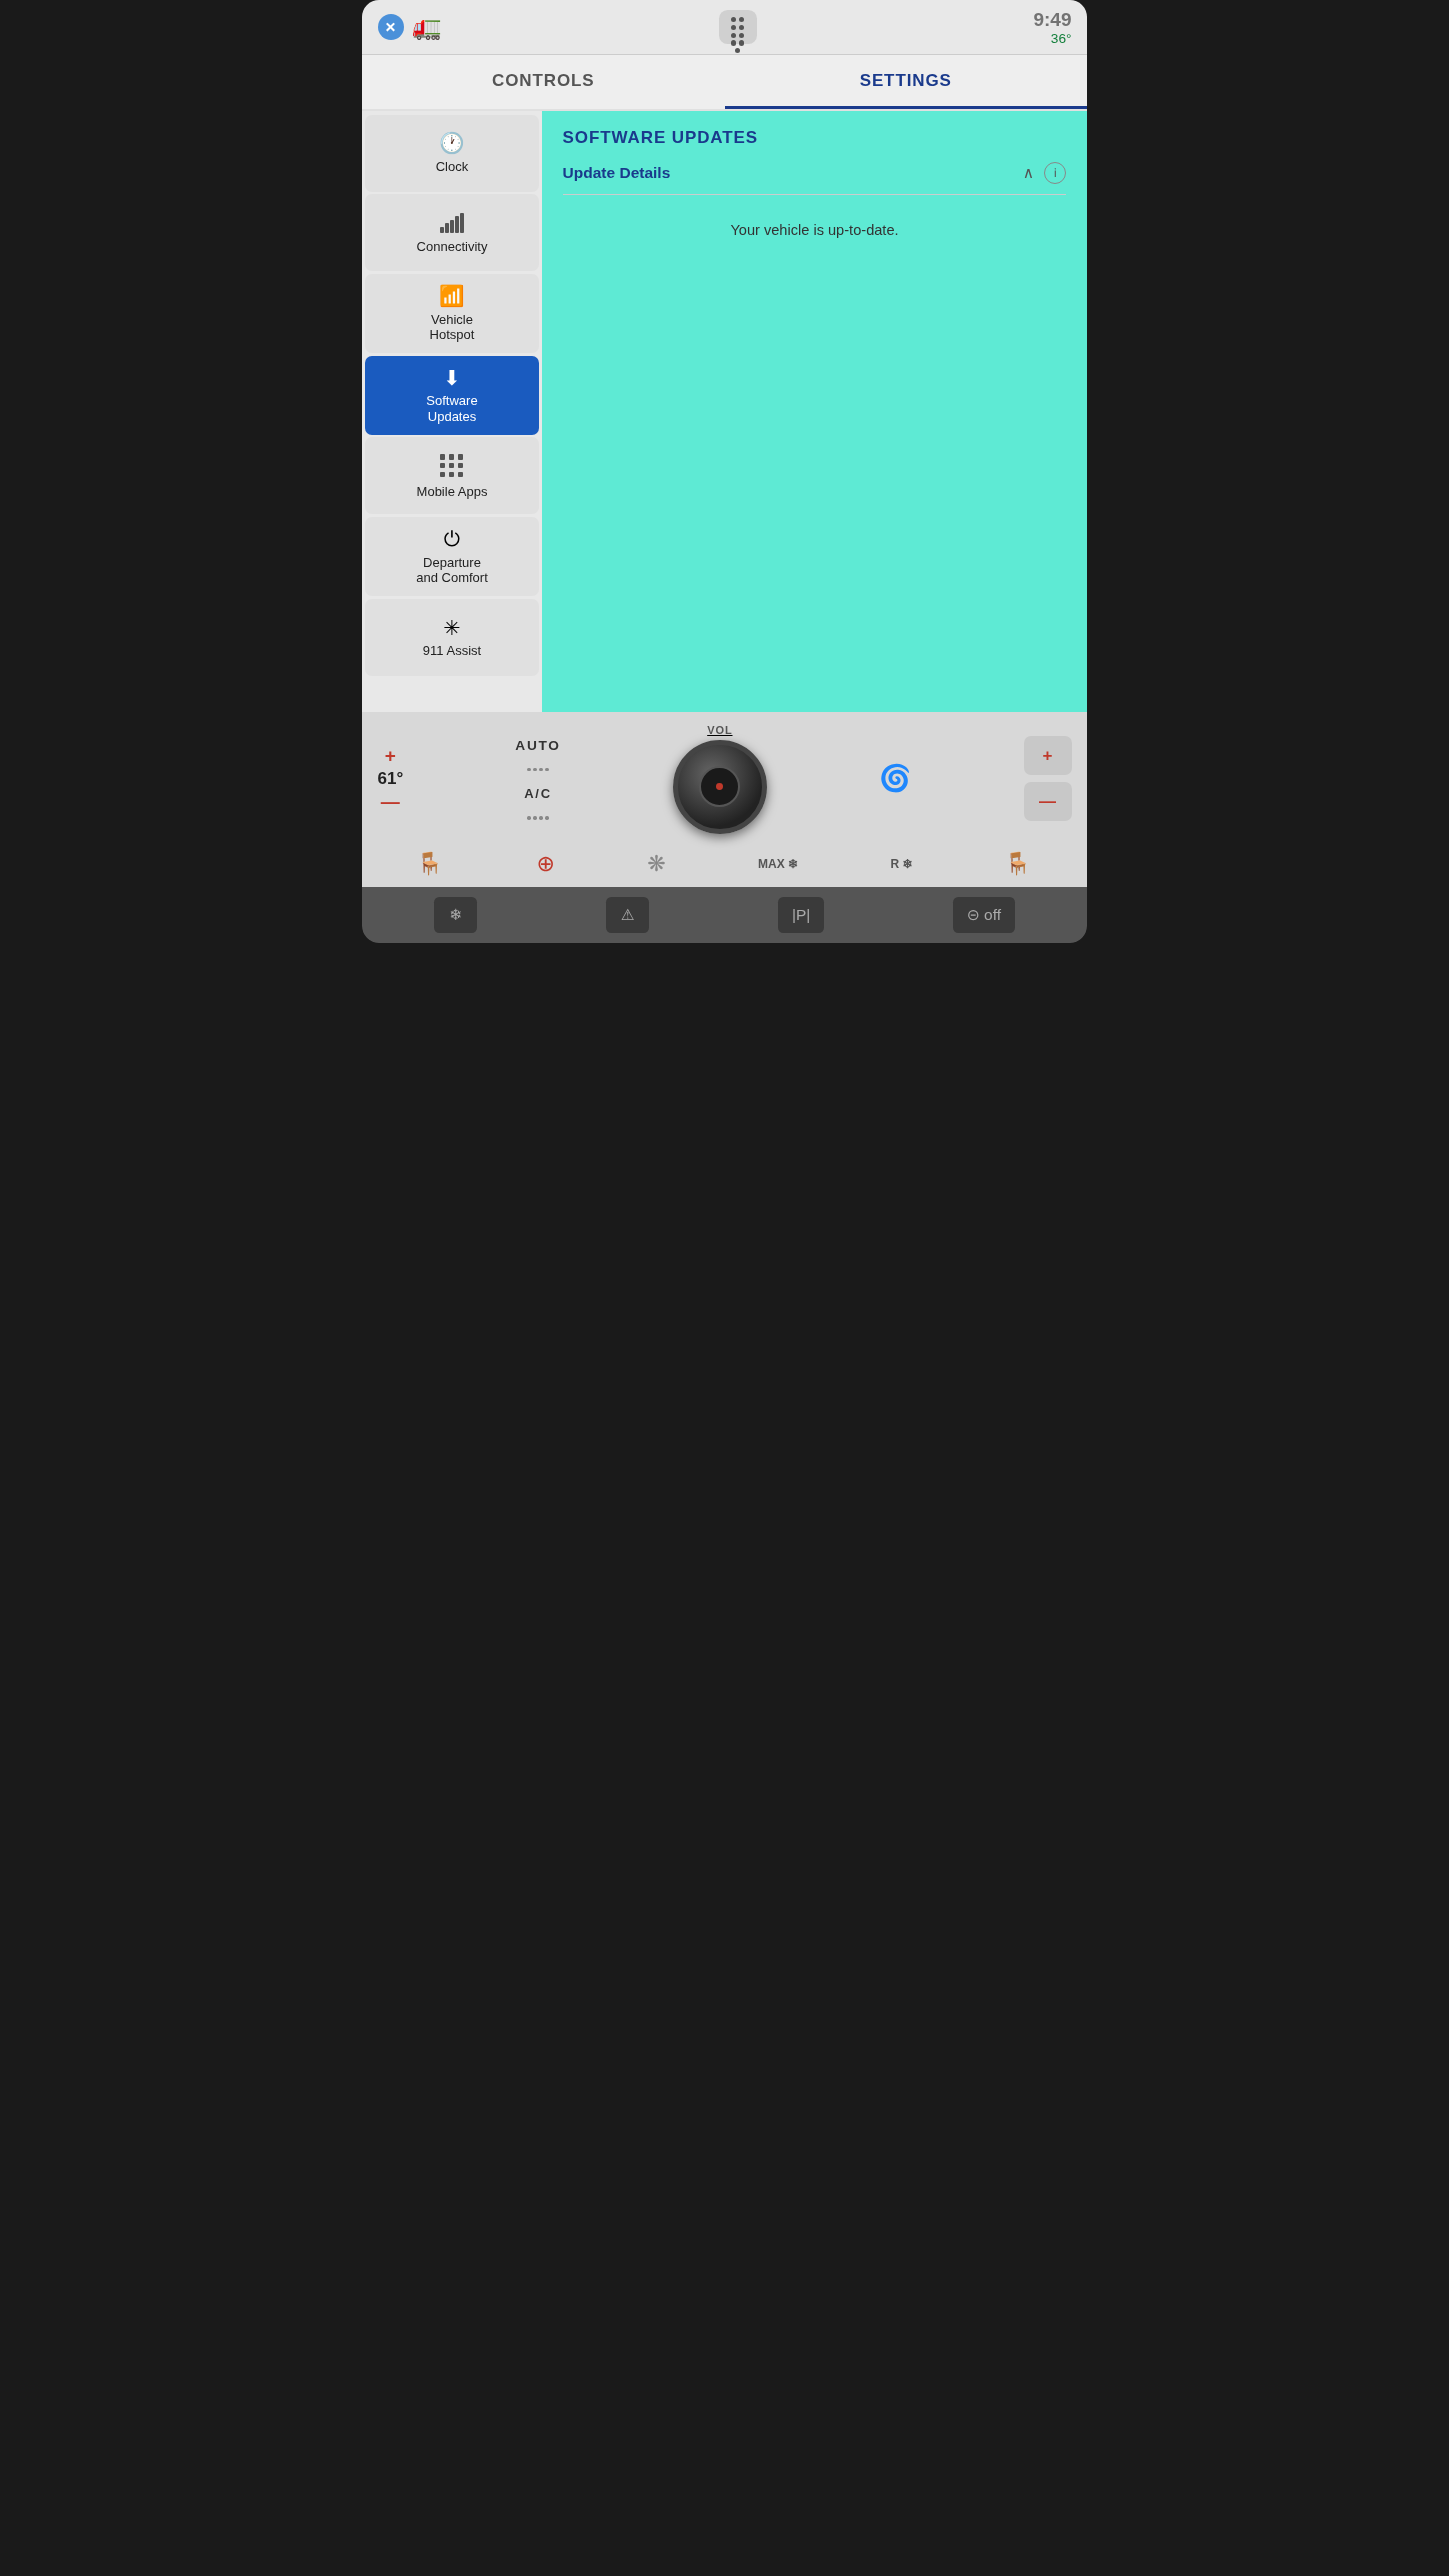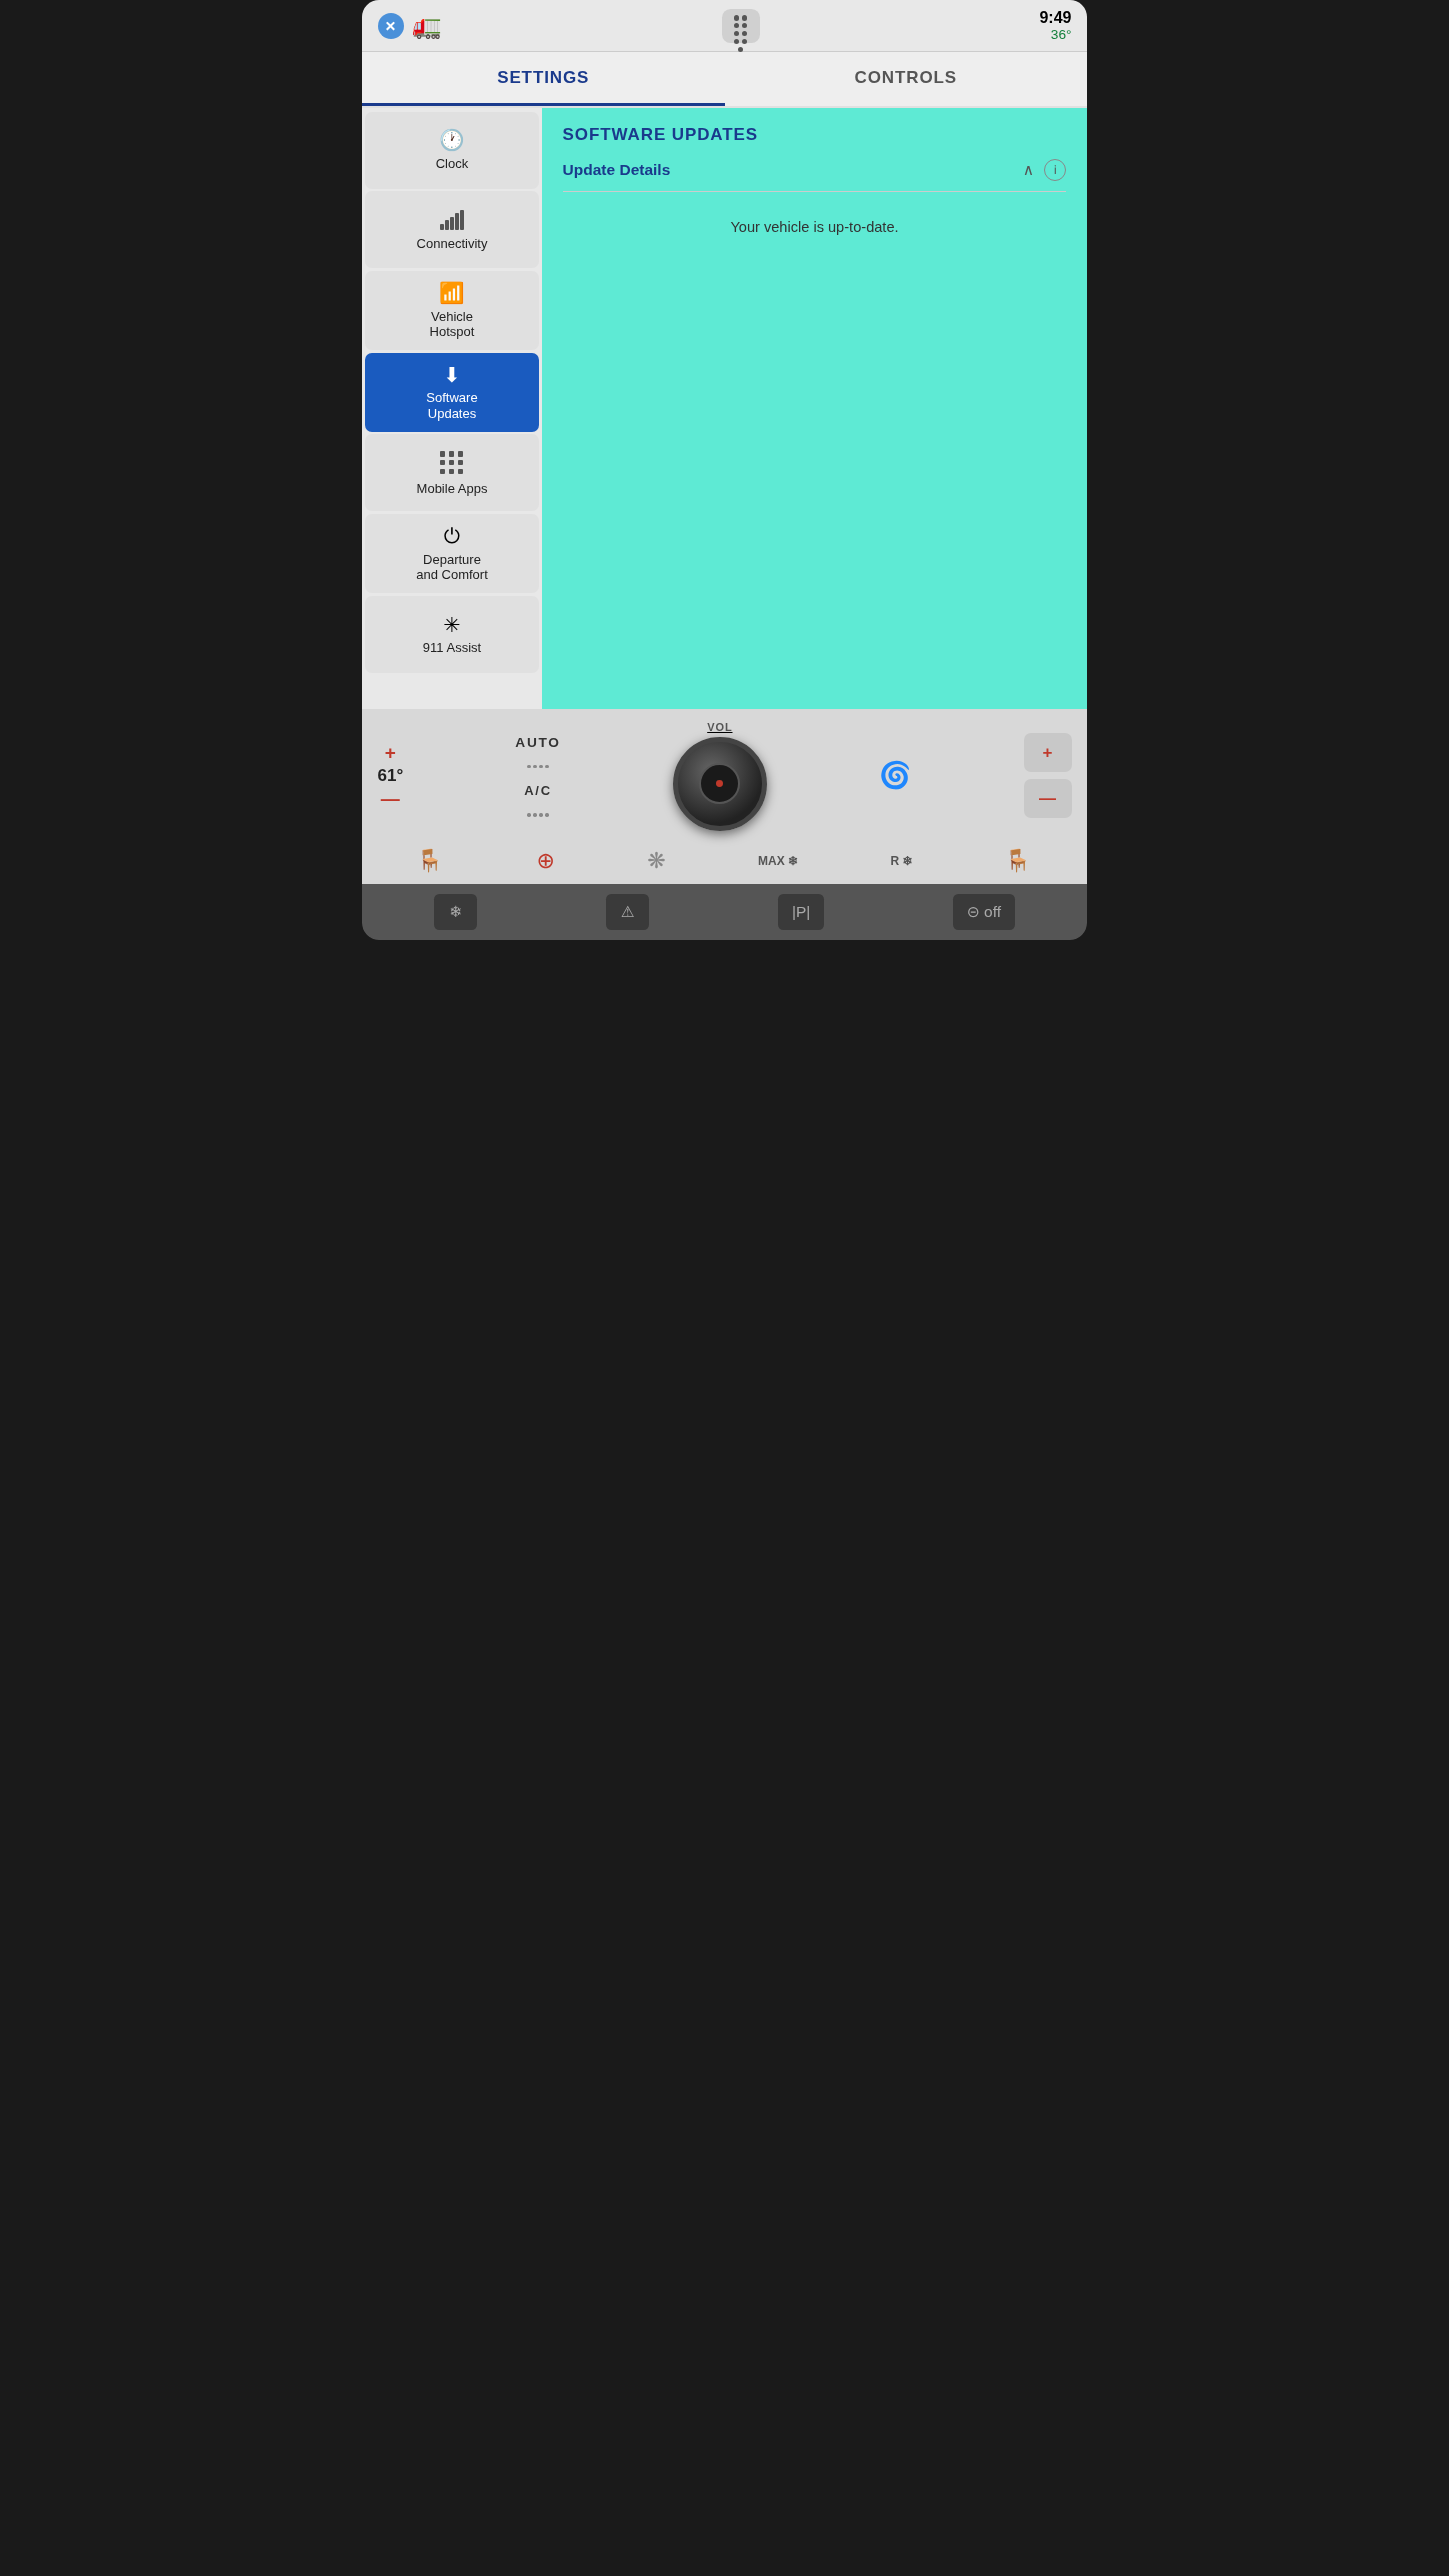--- a/index.html
+++ b/index.html
@@ -68,23 +68,23 @@
     .dot {
       width: 5.2px;
       height: 5.2px;
       background: #555;
       border-radius: 50%;
     }
     .top-bar-right {
       text-align: right;
     }
     .time {
-      font-size: 16px;
+      font-size: 19px;
       font-weight: bold;
-      color: #000000;
+      color: #737373;
     }
     .temp {
       font-size: 13.7px;
       color: #15803d;
     }
     
     .tab-bar {
       background: #eeeeee;
       display: flex;
       border-bottom: 2.6px solid #e0e0e0;
@@ -440,22 +440,22 @@
         <span class="dot"></span>
       </div>
     </div>
     <div class="top-bar-right">
       <div class="time">9:49</div>
       <div class="temp">36°</div>
     </div>
   </div>
 
   <div class="tab-bar">
+    <div class="tab">CONTROLS</div>
     <div class="tab active">SETTINGS</div>
-    <div class="tab">CONTROLS</div>
   </div>
 
   <div class="main-content">
 
     <div class="sidebar">
 
       <div class="sidebar-item">
         <div class="icon">🕐</div>
         <div class="label">Clock</div>
       </div>

